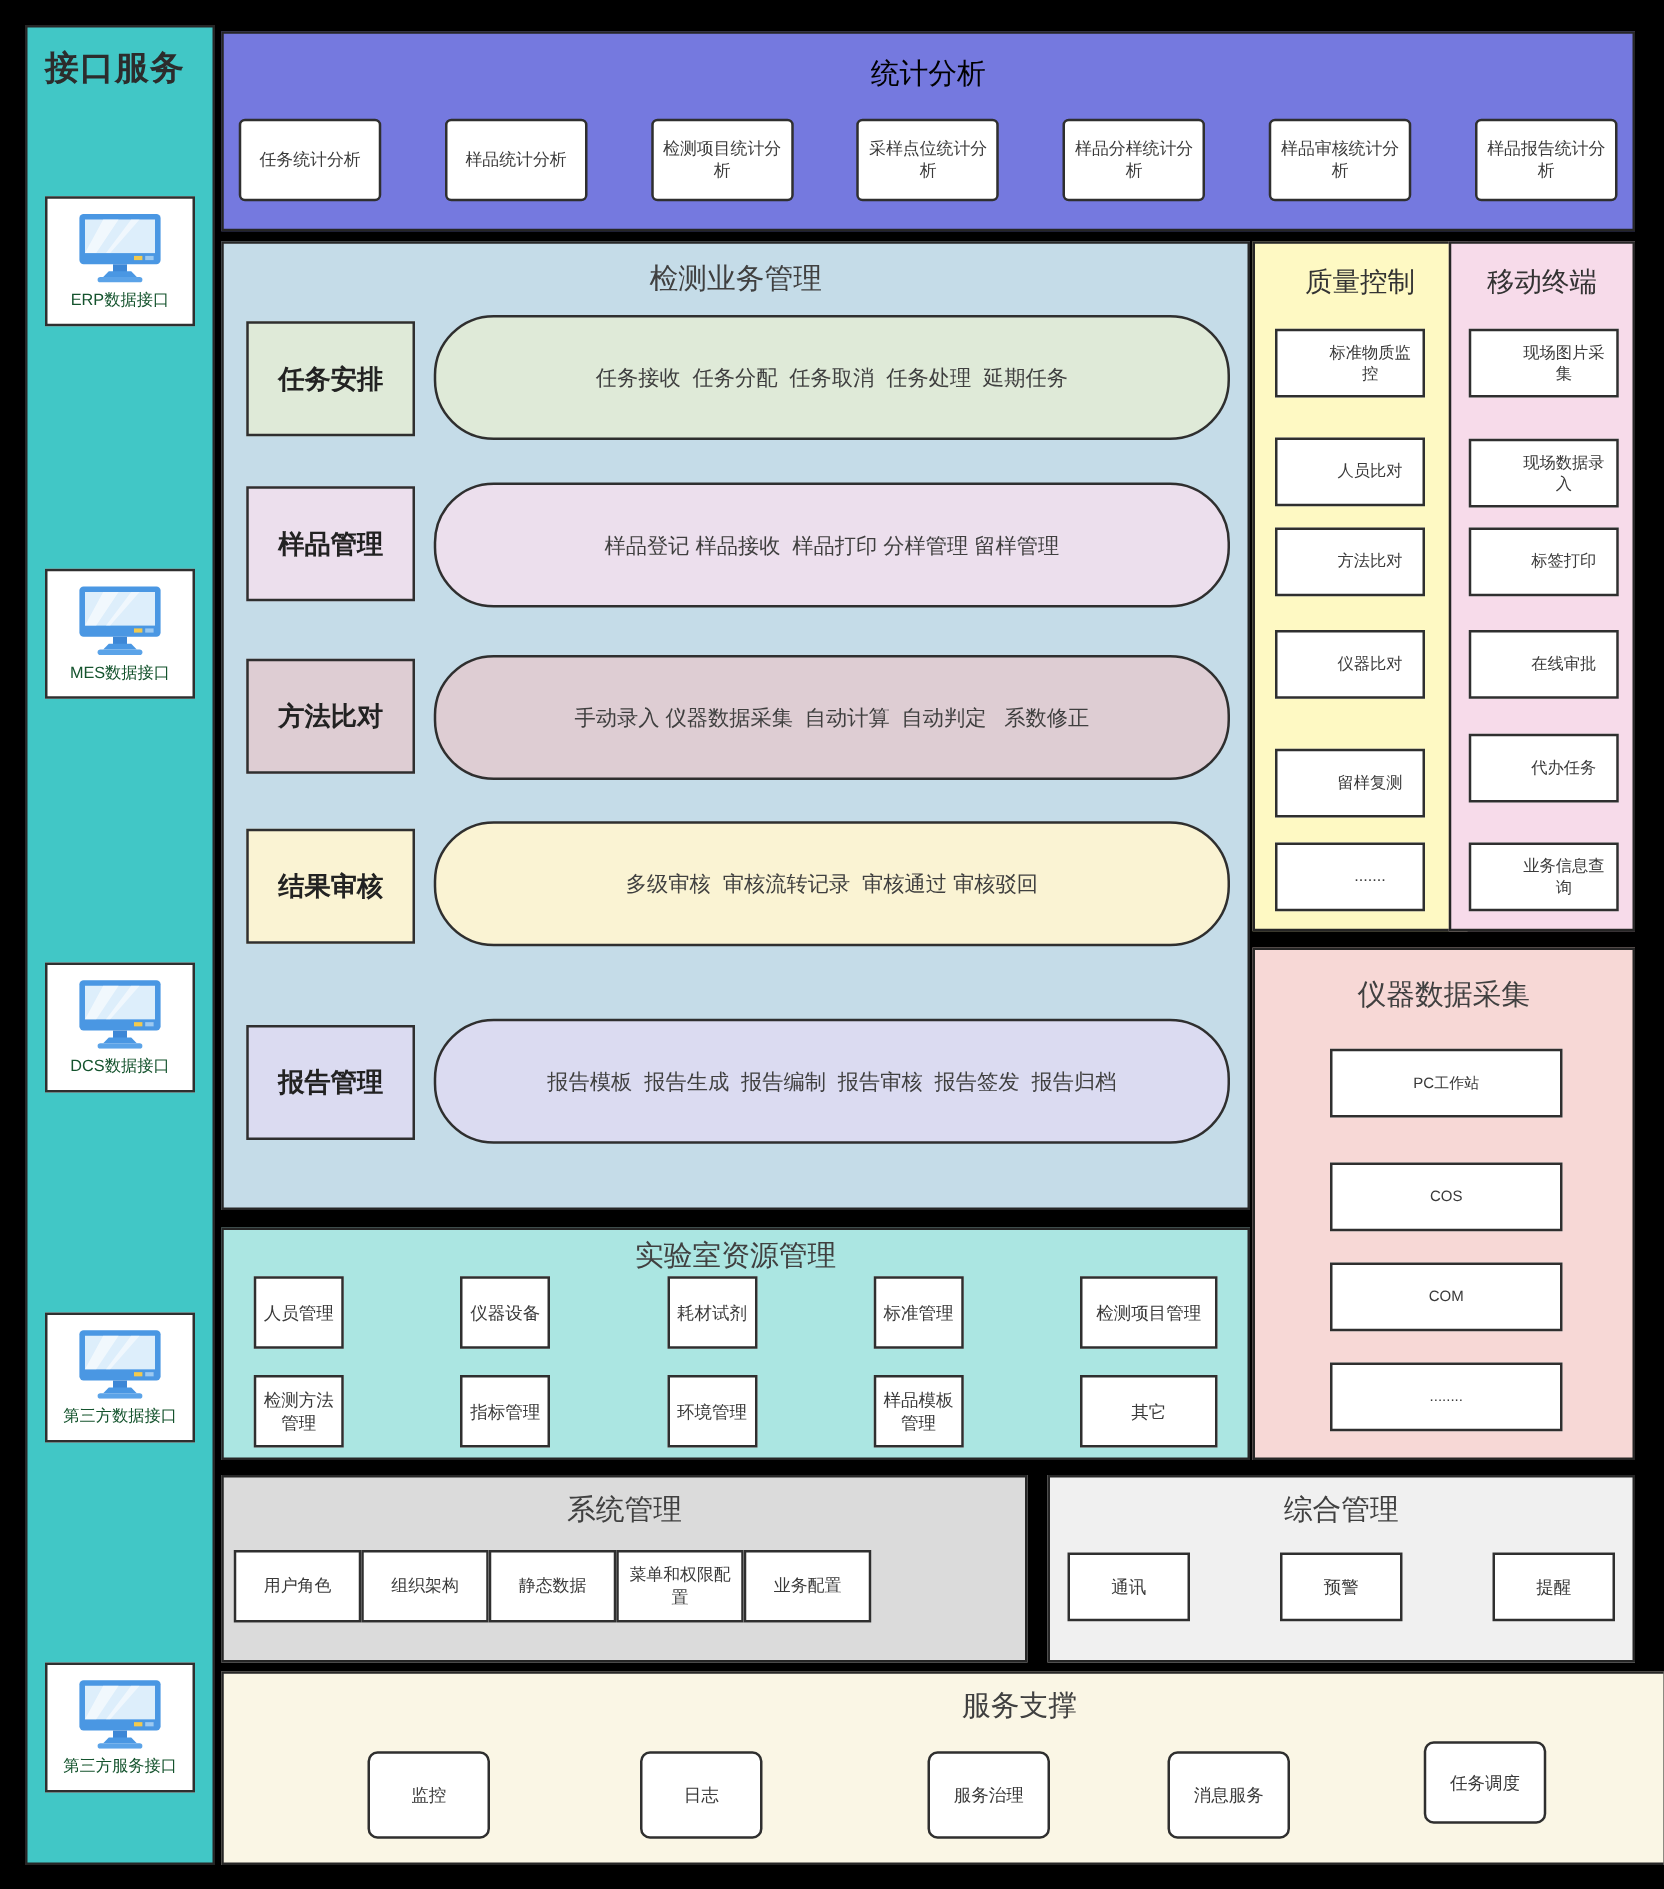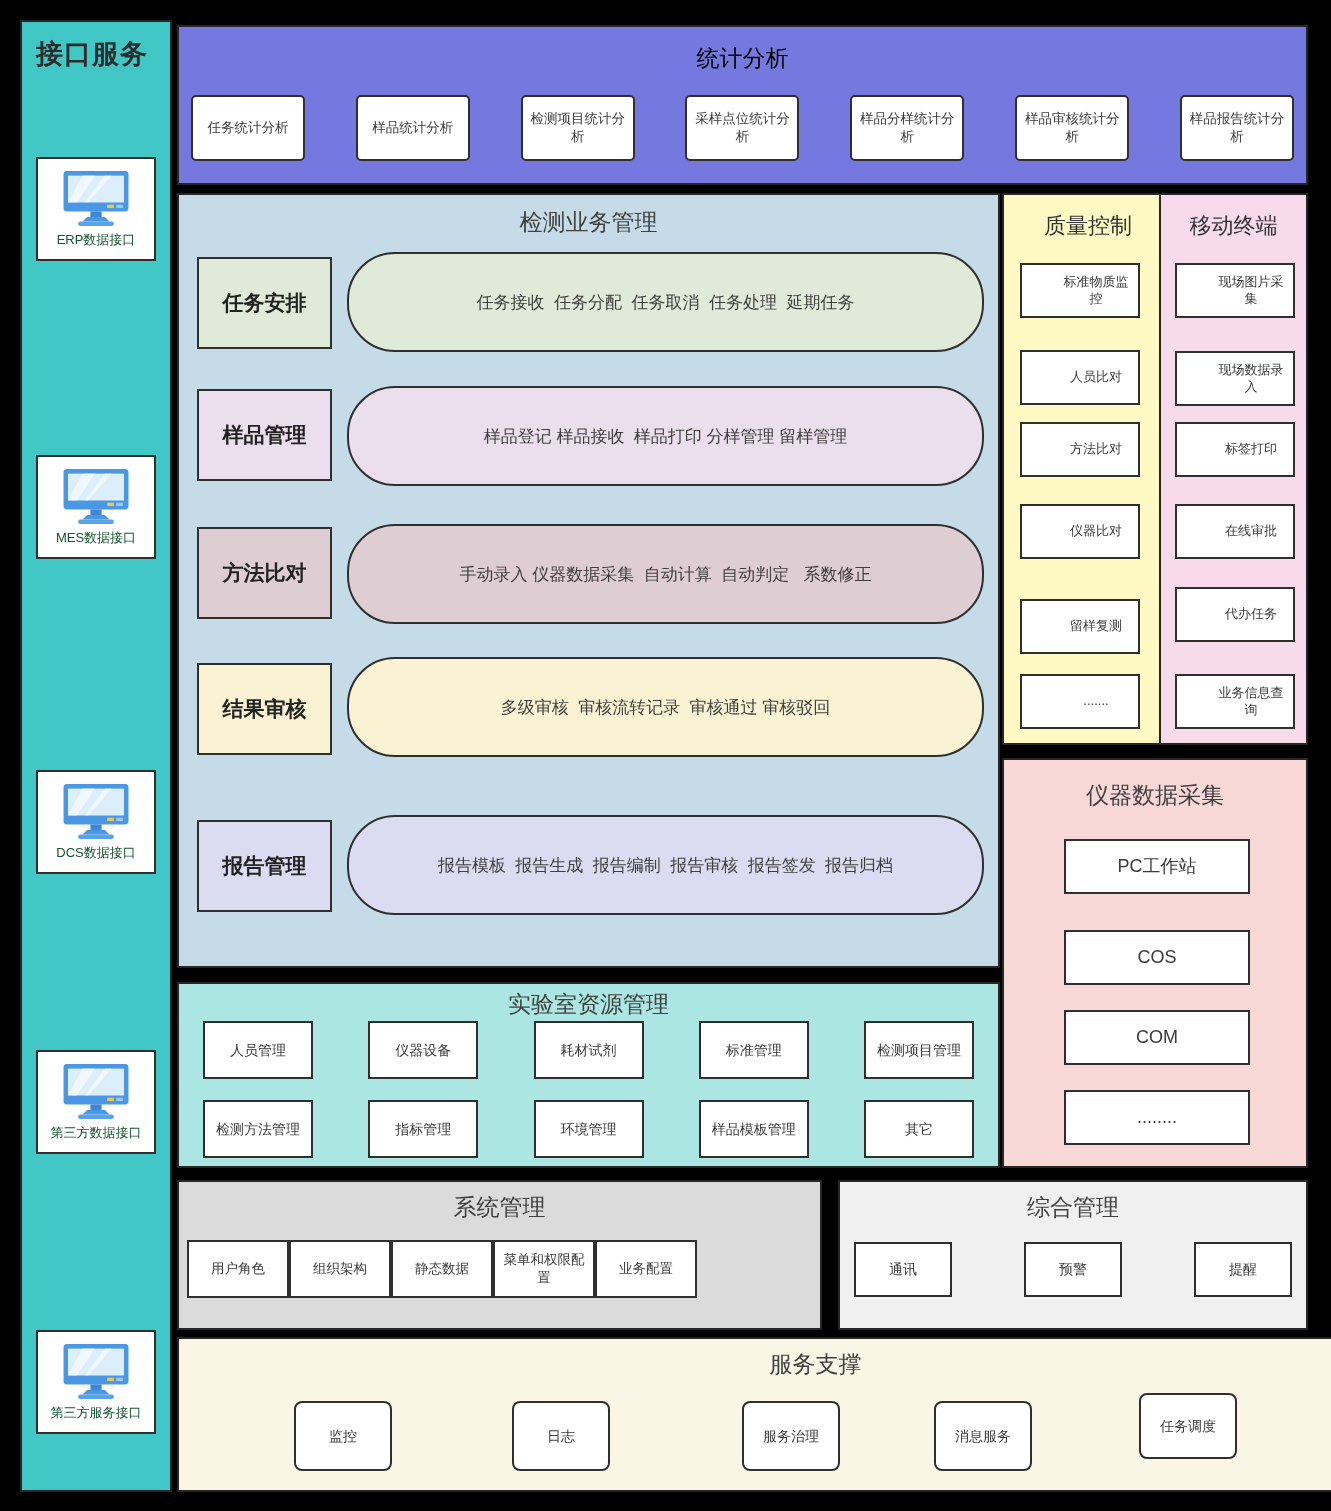--- a/index.html
+++ b/index.html
@@ -27,27 +27,27 @@
   .c-yellow{background:#FAF3D3;} .c-lavender{background:#DBDBF1;}
   
   .quality{left:1002px;top:193px;width:172px;height:552px;background:#fef9c3;}
   .mobile{left:1159px;top:193px;width:149px;height:552px;background:#F7DBEA;}
   .col-title{position:absolute;left:0;right:0;top:16px;text-align:center;font-size:22px;color:#333;}
   .colbox{position:absolute;left:16px;width:120px;height:55px;font-size:13px;padding-left:36px;}
   .mobile .colbox{left:14px;}
   
   .instrument{left:1002px;top:758px;width:306px;height:410px;background:#F7D8D6;}
   .instrument .sec-title{top:20px;font-size:23px;}
-  .inst-box{position:absolute;left:60px;width:186px;height:55px;font-size:18px;}
+  .inst-box{position:absolute;left:60px;width:186px;height:55px;font-size:12px;}
   
   .lab{left:177px;top:982px;width:823px;height:186px;background:#ABE6E2;}
   .lab .sec-title{top:5px;}
   .lab-row{position:absolute;left:0;right:0;display:flex;justify-content:space-between;padding:0 24px;}
   .lab-row1{top:37px;} .lab-row2{top:116px;}
-  .lab-box{width:110px;height:58px;font-size:14px;}
+  .lab-box{width:72px;height:58px;font-size:14px;}
   .lab-box.wide{width:110px;}
   
   .system{left:177px;top:1180px;width:645px;height:150px;background:#DBDBDB;}
   .general{left:838px;top:1180px;width:470px;height:150px;background:#F0F0F0;}
   .system .sec-title,.general .sec-title{top:10px;}
   .sys-row{position:absolute;left:0;right:0;top:58px;display:flex;justify-content:flex-start;padding:0 8px;}
   .sys-box{width:102px;height:58px;font-size:13.5px;}
   .gen-row{position:absolute;left:0;right:0;top:60px;display:flex;justify-content:space-between;padding:0 14px;}
   .gen-box{width:98px;height:55px;font-size:14px;}
   

